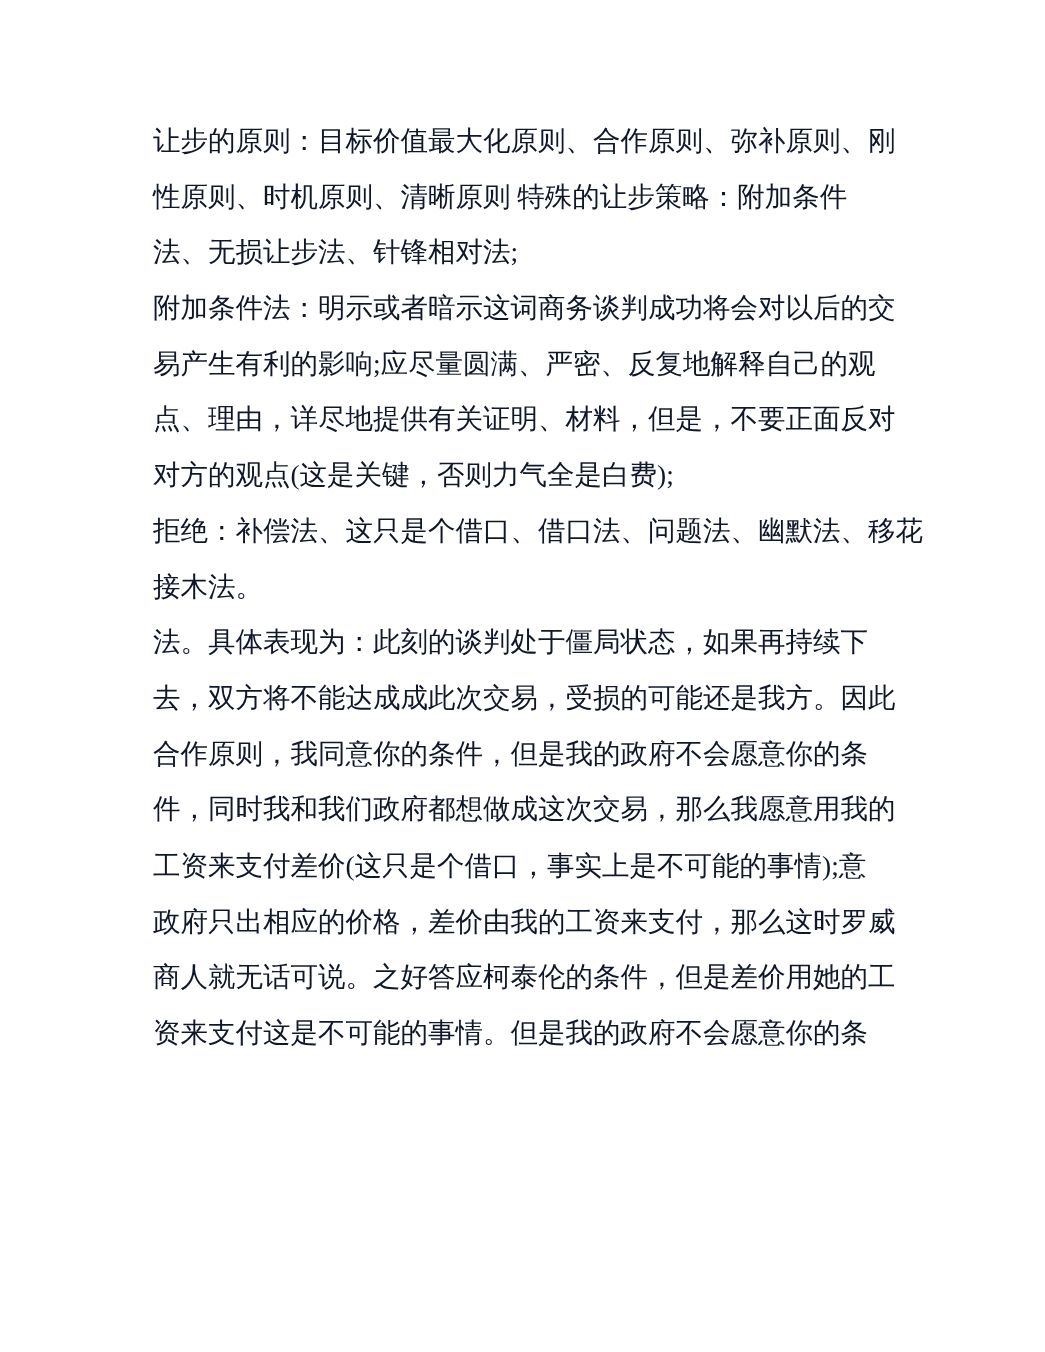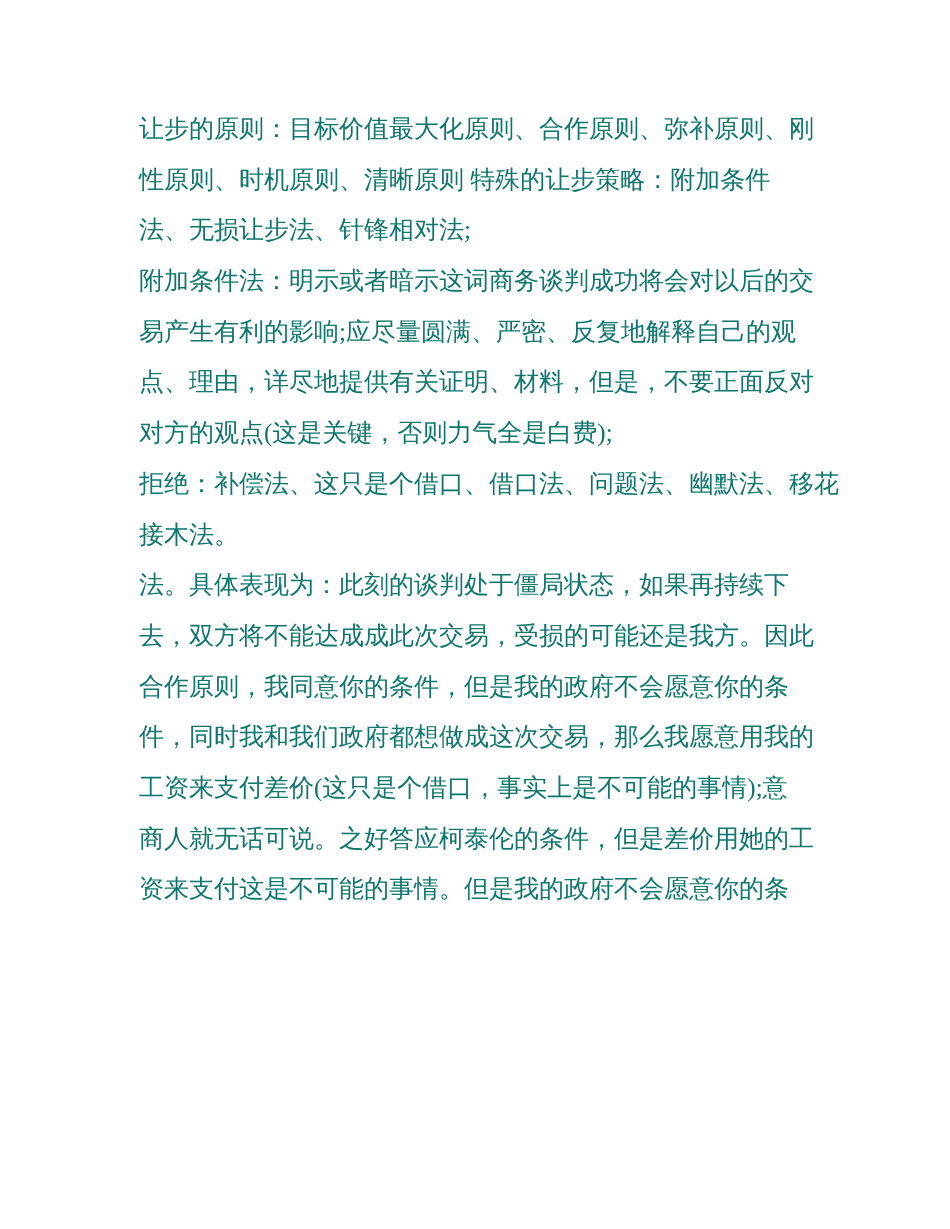--- a/index.html
+++ b/index.html
@@ -35,21 +35,21 @@
   .text-line {
     margin: 0;
     padding: 0;
     height: 50.7px;
   }
 </style>
 </head>
 <body>
 
 <div class="doc-page">
-  <div class="doc-text" style="background: rgb(255, 255, 255); color: #0f766e;">
+  <div class="doc-text" style="background: rgb(255, 255, 255); color: #0f172a;">
       <div class="paragraph">
         <div class="text-line">让步的原则：目标价值最大化原则、合作原则、弥补原则、刚</div>
         <div class="text-line">性原则、时机原则、清晰原则 特殊的让步策略：附加条件</div>
         <div class="text-line">法、无损让步法、针锋相对法;</div>
       </div>
       <div class="paragraph">
         <div class="text-line">附加条件法：明示或者暗示这词商务谈判成功将会对以后的交</div>
         <div class="text-line">易产生有利的影响;应尽量圆满、严密、反复地解释自己的观</div>
         <div class="text-line">点、理由，详尽地提供有关证明、材料，但是，不要正面反对</div>
         <div class="text-line">对方的观点(这是关键，否则力气全是白费);</div>
@@ -57,17 +57,18 @@
       <div class="paragraph">
         <div class="text-line">拒绝：补偿法、这只是个借口、借口法、问题法、幽默法、移花</div>
         <div class="text-line">接木法。</div>
       </div>
       <div class="paragraph">
         <div class="text-line">法。具体表现为：此刻的谈判处于僵局状态，如果再持续下</div>
         <div class="text-line">去，双方将不能达成成此次交易，受损的可能还是我方。因此</div>
         <div class="text-line">合作原则，我同意你的条件，但是我的政府不会愿意你的条</div>
         <div class="text-line">件，同时我和我们政府都想做成这次交易，那么我愿意用我的</div>
         <div class="text-line">工资来支付差价(这只是个借口，事实上是不可能的事情);意</div>
+        <div class="text-line">政府只出相应的价格，差价由我的工资来支付，那么这时罗威</div>
         <div class="text-line">商人就无话可说。之好答应柯泰伦的条件，但是差价用她的工</div>
         <div class="text-line">资来支付这是不可能的事情。但是我的政府不会愿意你的条</div>
       </div>
     </div>
 </div>
 
 </body></html>

